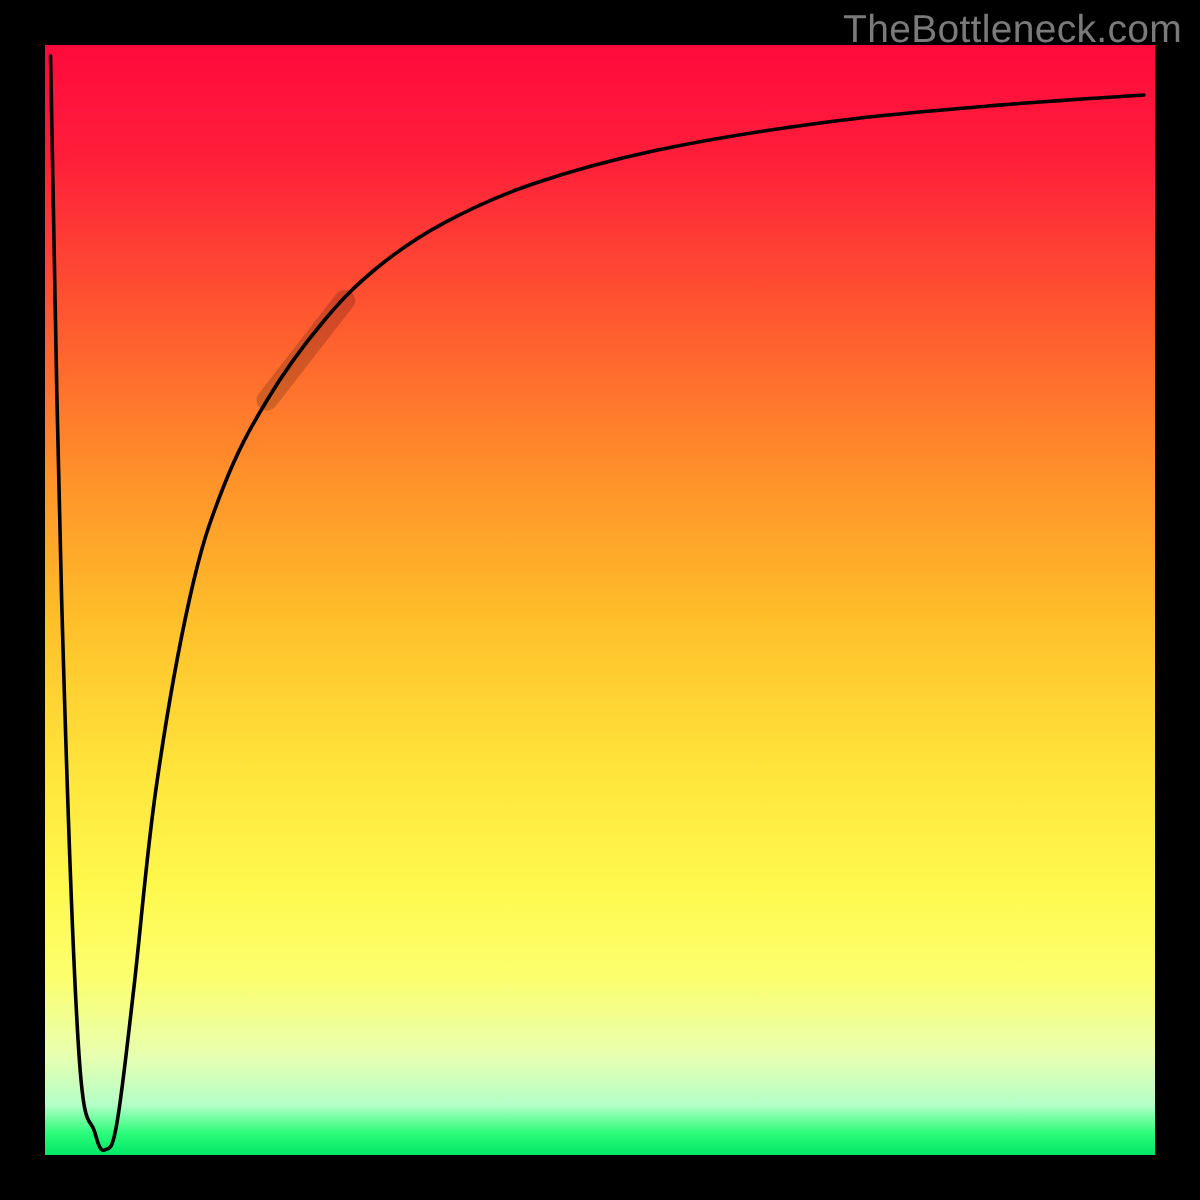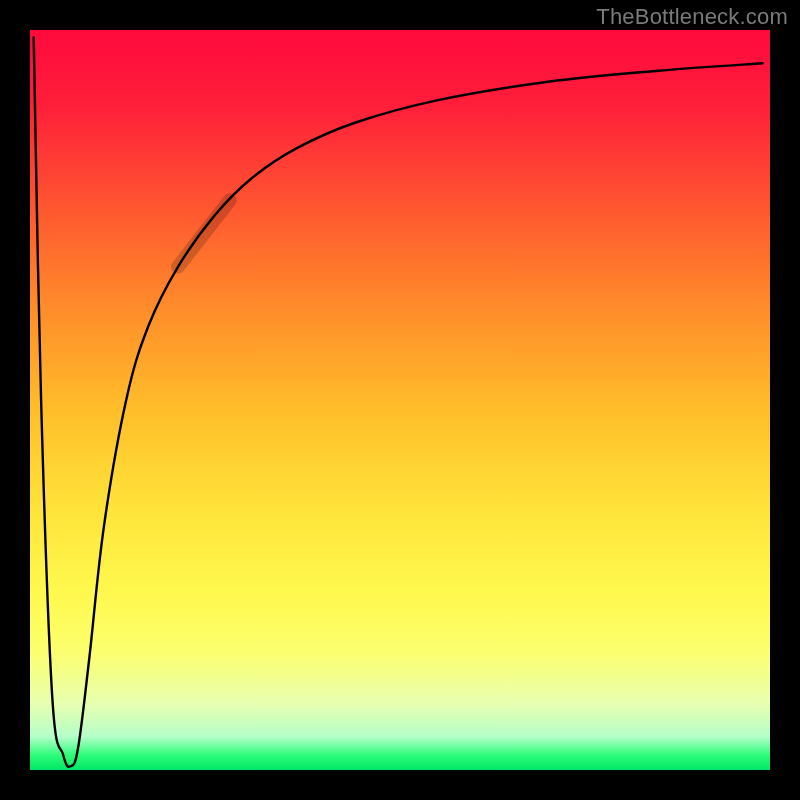--- a/index.html
+++ b/index.html
@@ -38,21 +38,21 @@
       #b4ffc8 95.5%,
       #2dfc7a 98%,
       #00e765 100%
     );
   }
   .watermark {
     position: absolute;
     top: 4px;
     right: 12px;
     color: #7a7a7a;
-    font-size: 22px;
+    font-size: 26px;
     letter-spacing: 0.2px;
     user-select: none;
   }
   svg.curve {
     position: absolute;
     left: 0;
     top: 0;
     width: 740px;
     height: 740px;
   }

